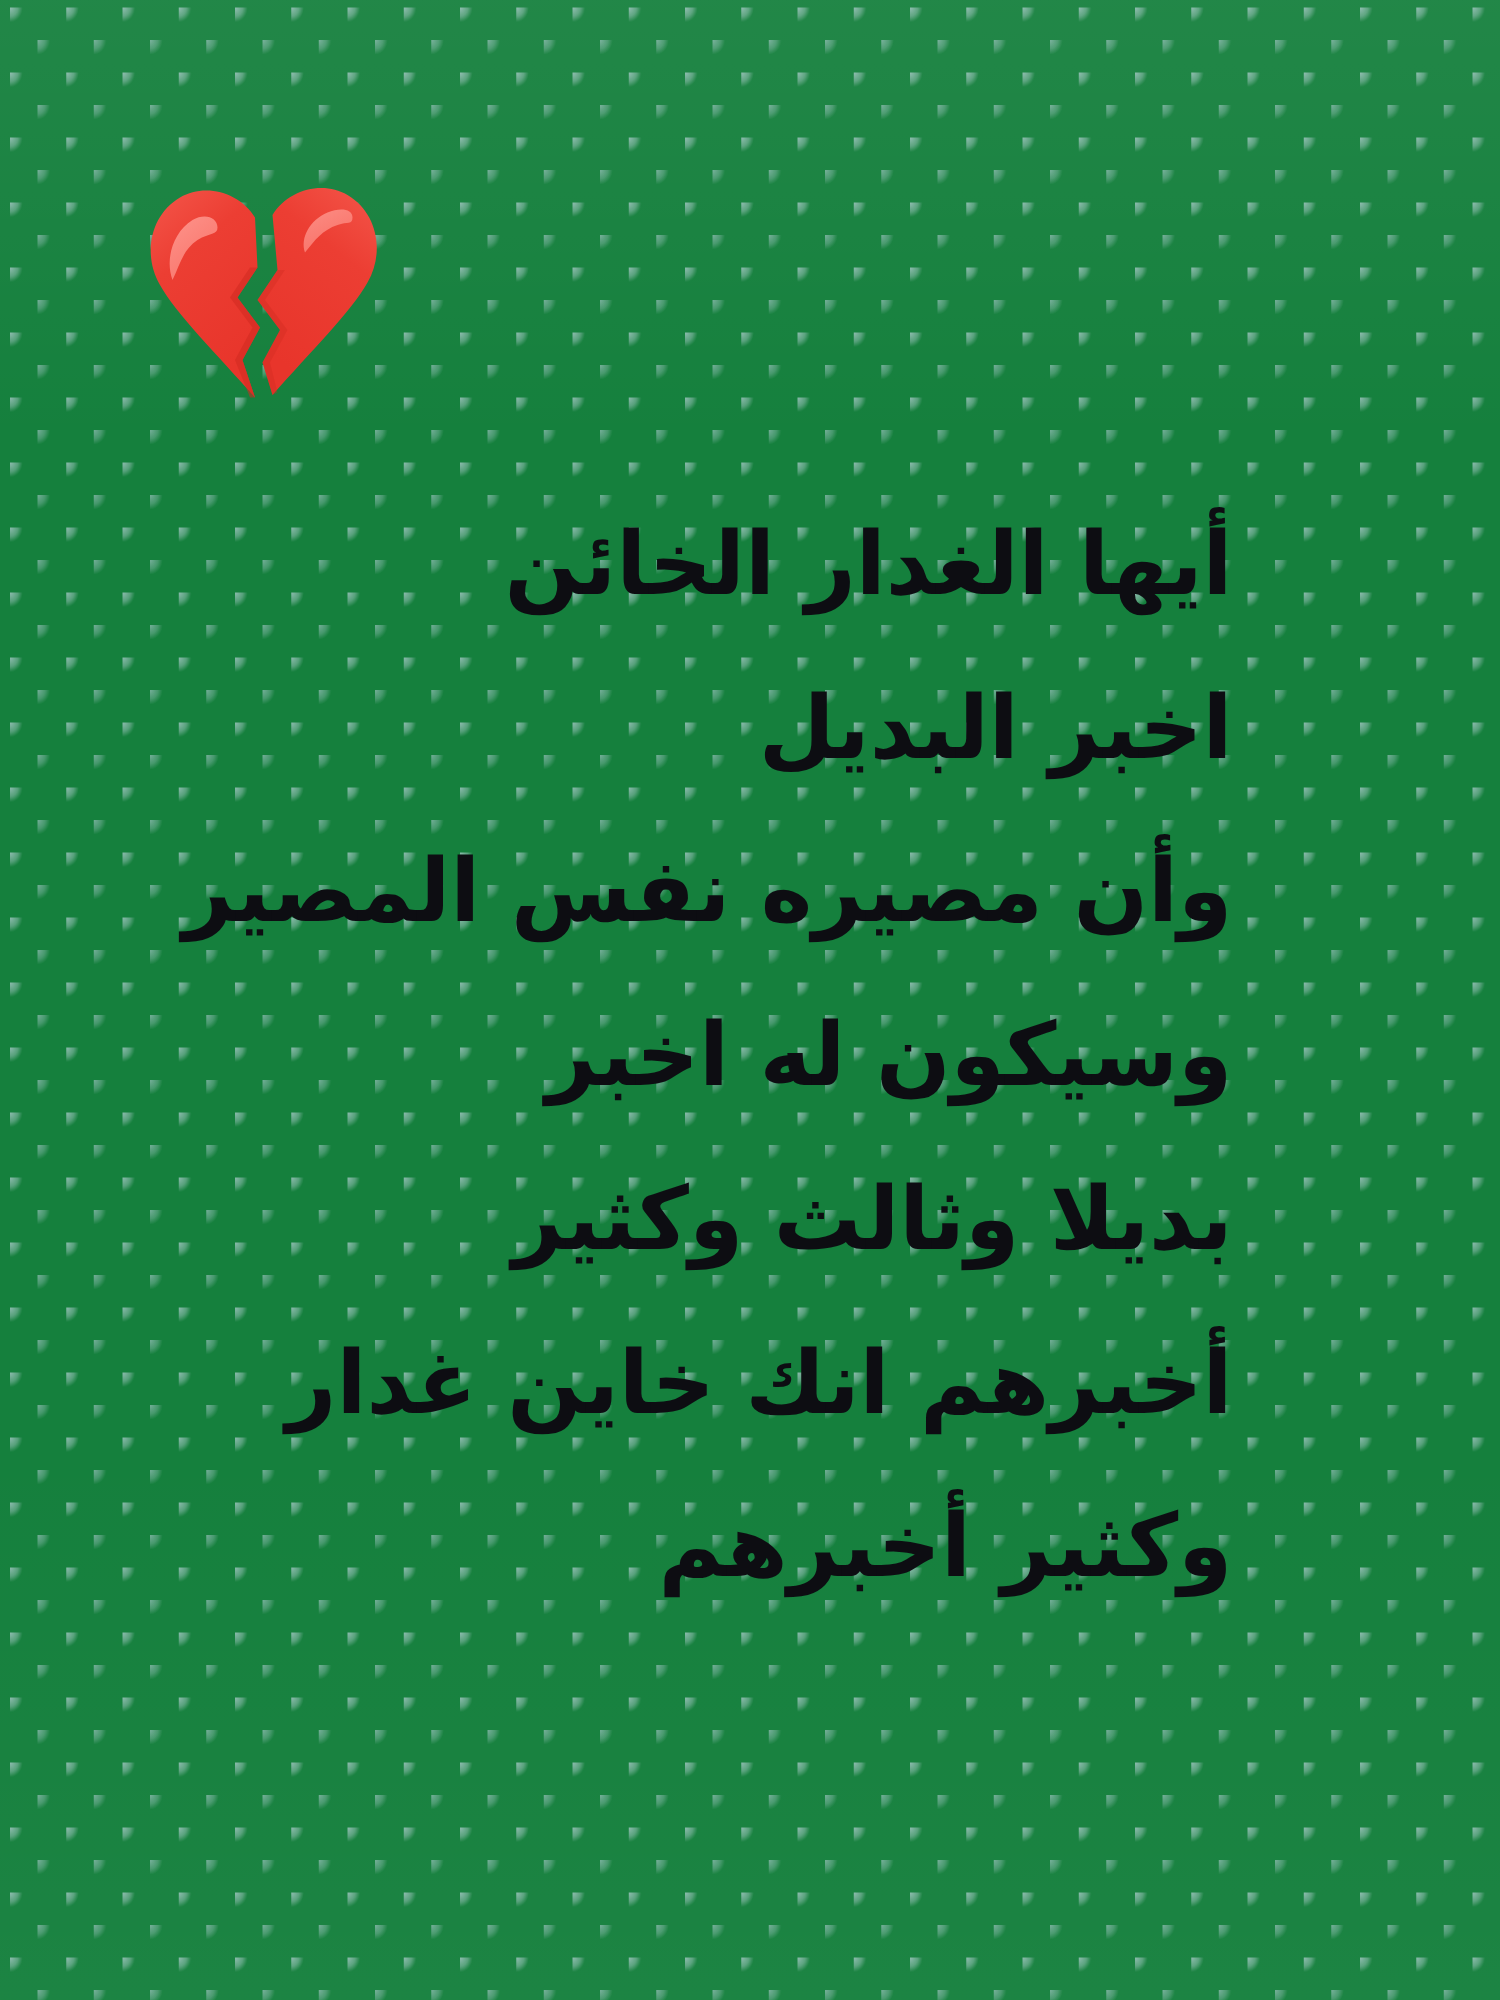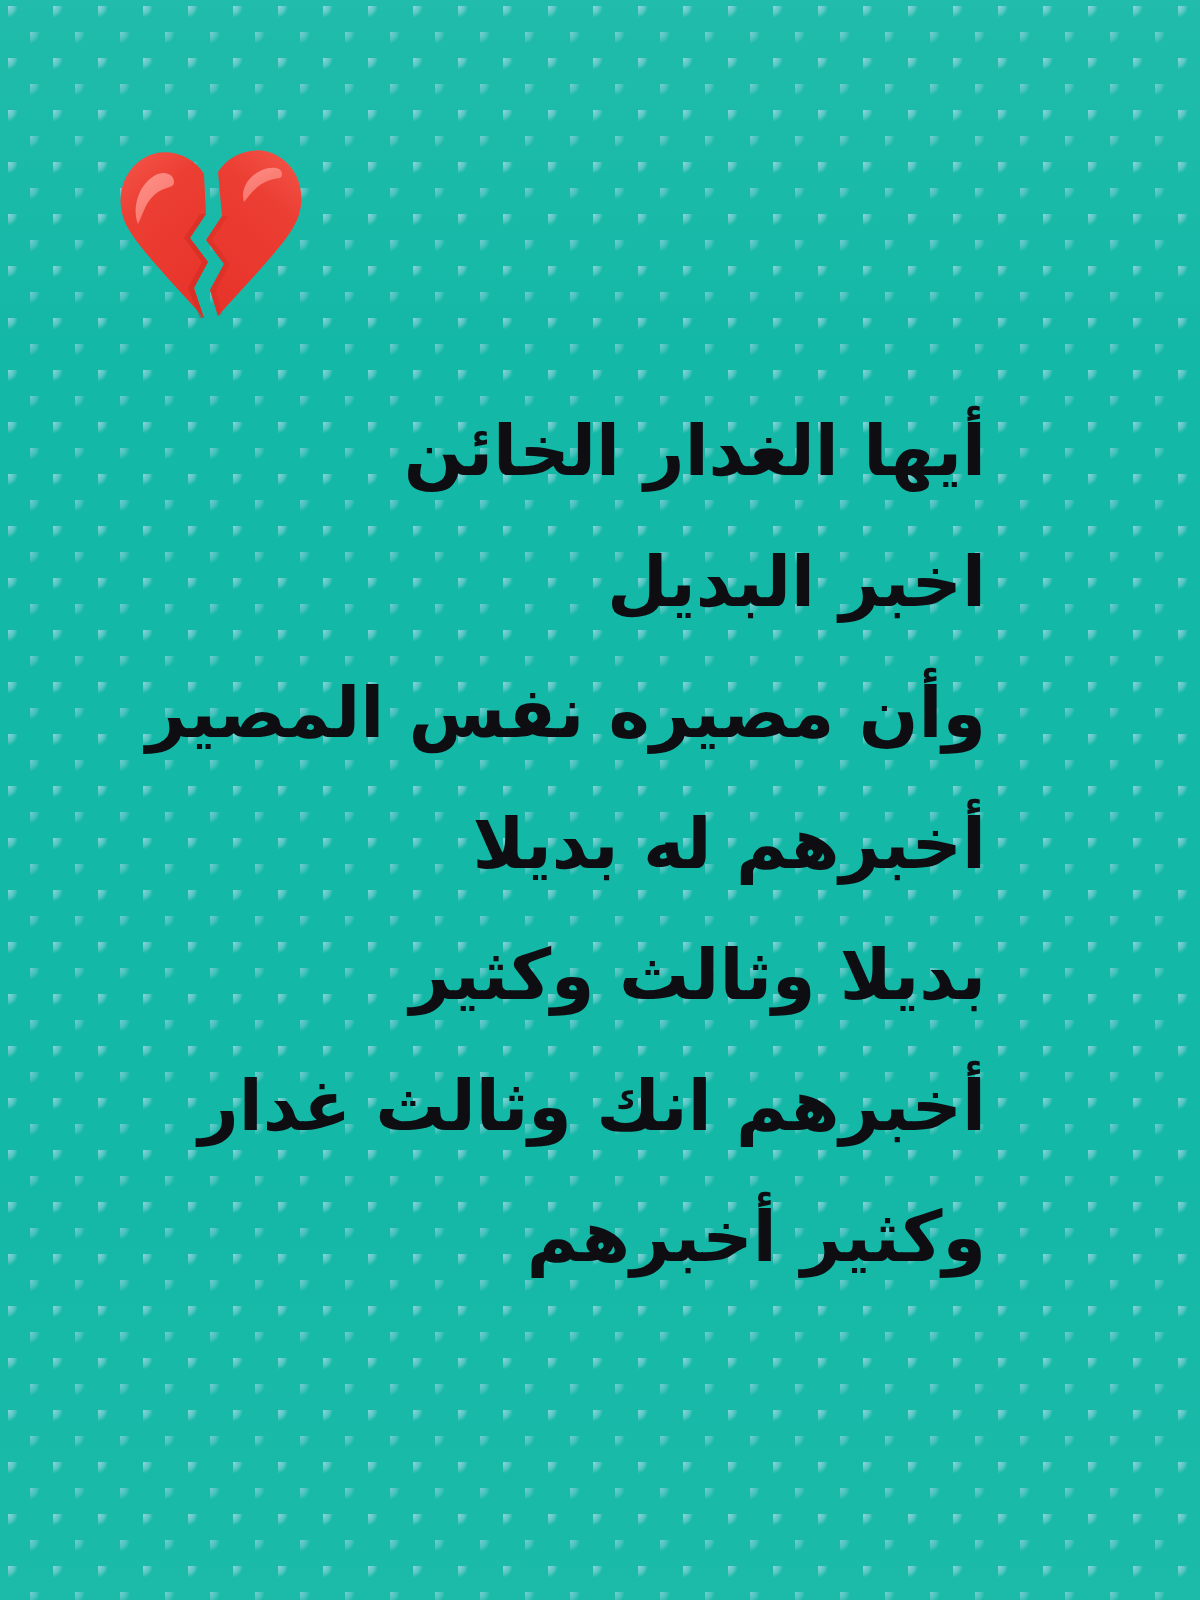--- a/index.html
+++ b/index.html
@@ -88,21 +88,21 @@
     line-height: 131px;
     letter-spacing: 0;
     white-space: nowrap;
     direction: rtl;
     unicode-bidi: isolate;
   }
 </style>
 </head>
 <body>
 
-<div id="poster" style="background-color: #14b8a6;">
+<div id="poster" style="background-color: #15803d;">
 
   <div id="bg-pattern"></div>
   <div id="bg-sheen"></div>
 
   <div id="heart-wrap">
     <svg viewBox="0 0 196 182" xmlns="http://www.w3.org/2000/svg" aria-hidden="true">
       <defs>
         <linearGradient id="gLeft" x1="0" y1="0" x2="0.45" y2="1">
           <stop offset="0%" stop-color="#f4564a"></stop>
           <stop offset="38%" stop-color="#ec3e33"></stop>
@@ -147,19 +147,19 @@
                C 140 50, 146 42, 158 38
                C 166 35, 170 38, 170 32
                C 170 25, 160 24, 150 28 Z" fill="url(#gHi)" opacity="0.85"></path>
     </svg>
   </div>
 
   <div id="poem">
     <div class="poem-line" style="color: rgb(13, 13, 18);">أيها الغدار الخائن</div>
     <div class="poem-line" style="color: rgb(13, 13, 18);">اخبر البديل</div>
     <div class="poem-line" style="color: rgb(13, 13, 18);">وأن مصيره نفس المصير</div>
-    <div class="poem-line" style="color: rgb(13, 13, 18);">أخبرهم له بديلا</div>
+    <div class="poem-line" style="color: rgb(13, 13, 18);">وسيكون له اخبر</div>
     <div class="poem-line" style="color: rgb(13, 13, 18);">بديلا وثالث وكثير</div>
-    <div class="poem-line" style="color: rgb(13, 13, 18);">أخبرهم انك وثالث غدار</div>
+    <div class="poem-line" style="color: rgb(13, 13, 18);">أخبرهم انك خاين غدار</div>
     <div class="poem-line" style="color: rgb(13, 13, 18);">وكثير أخبرهم</div>
   </div>
 
 </div>
 
 </body></html>

